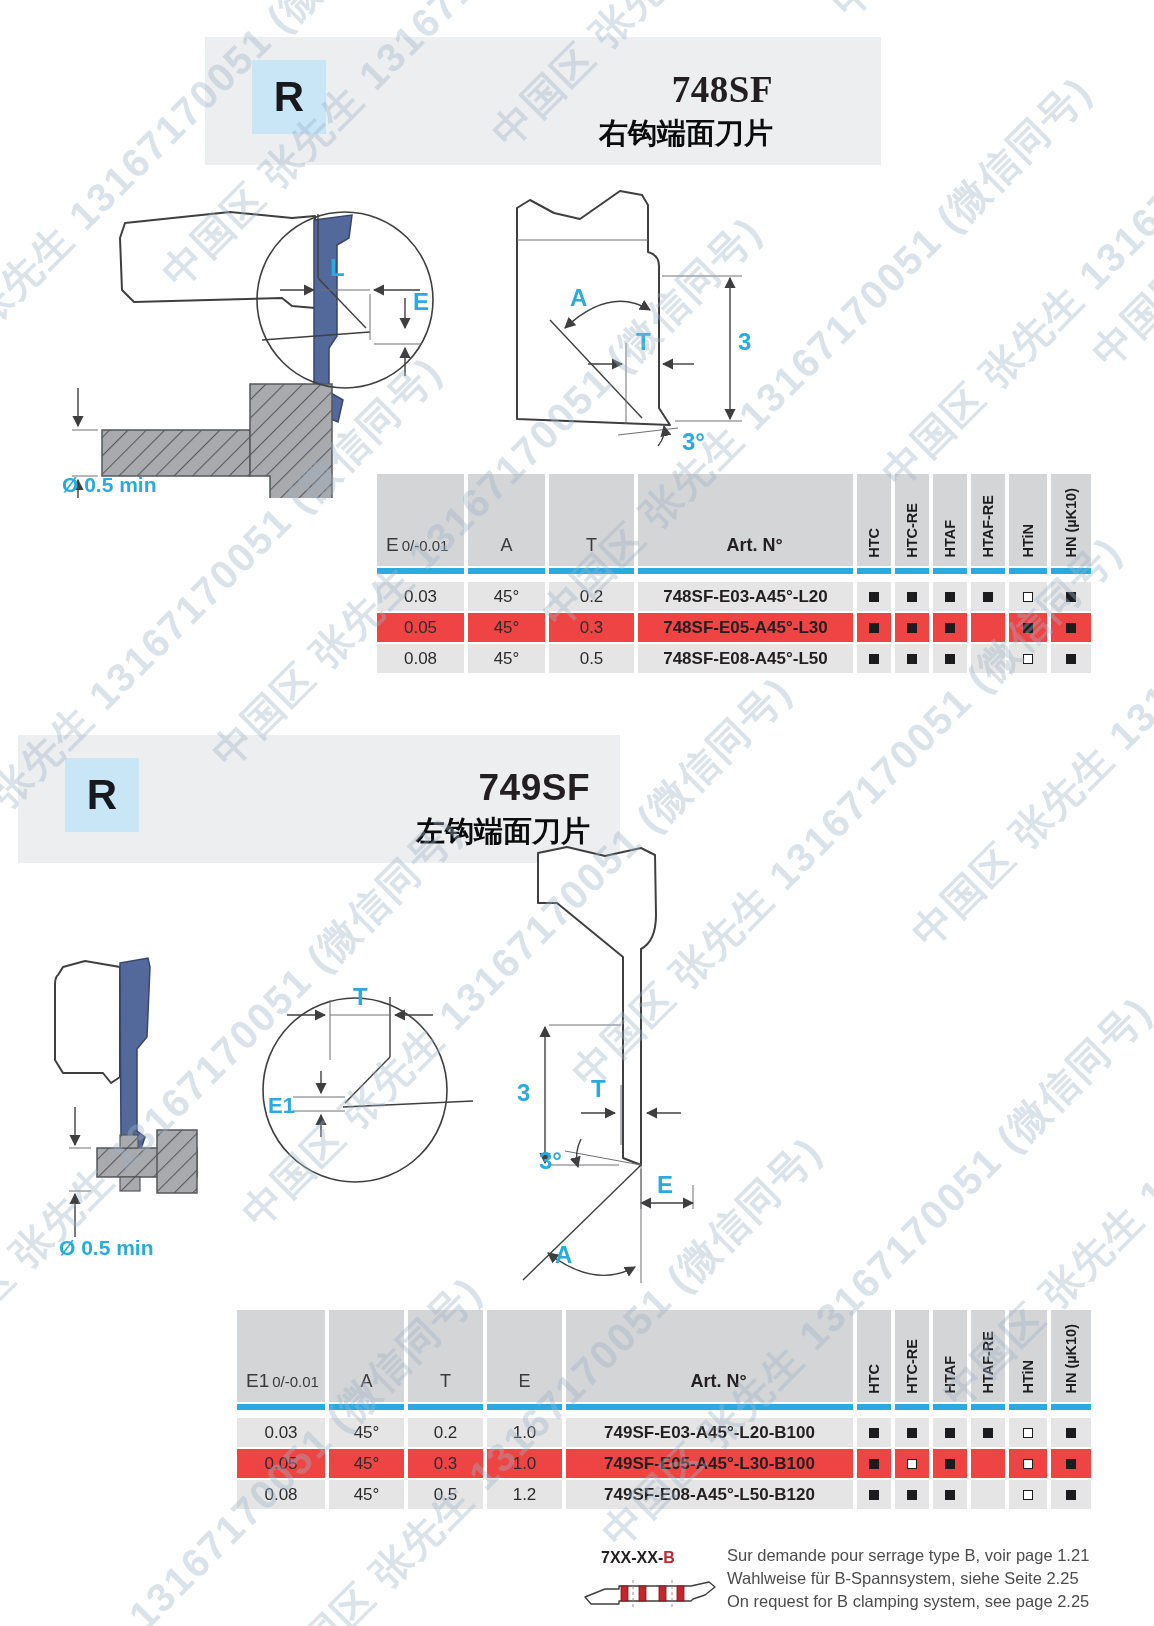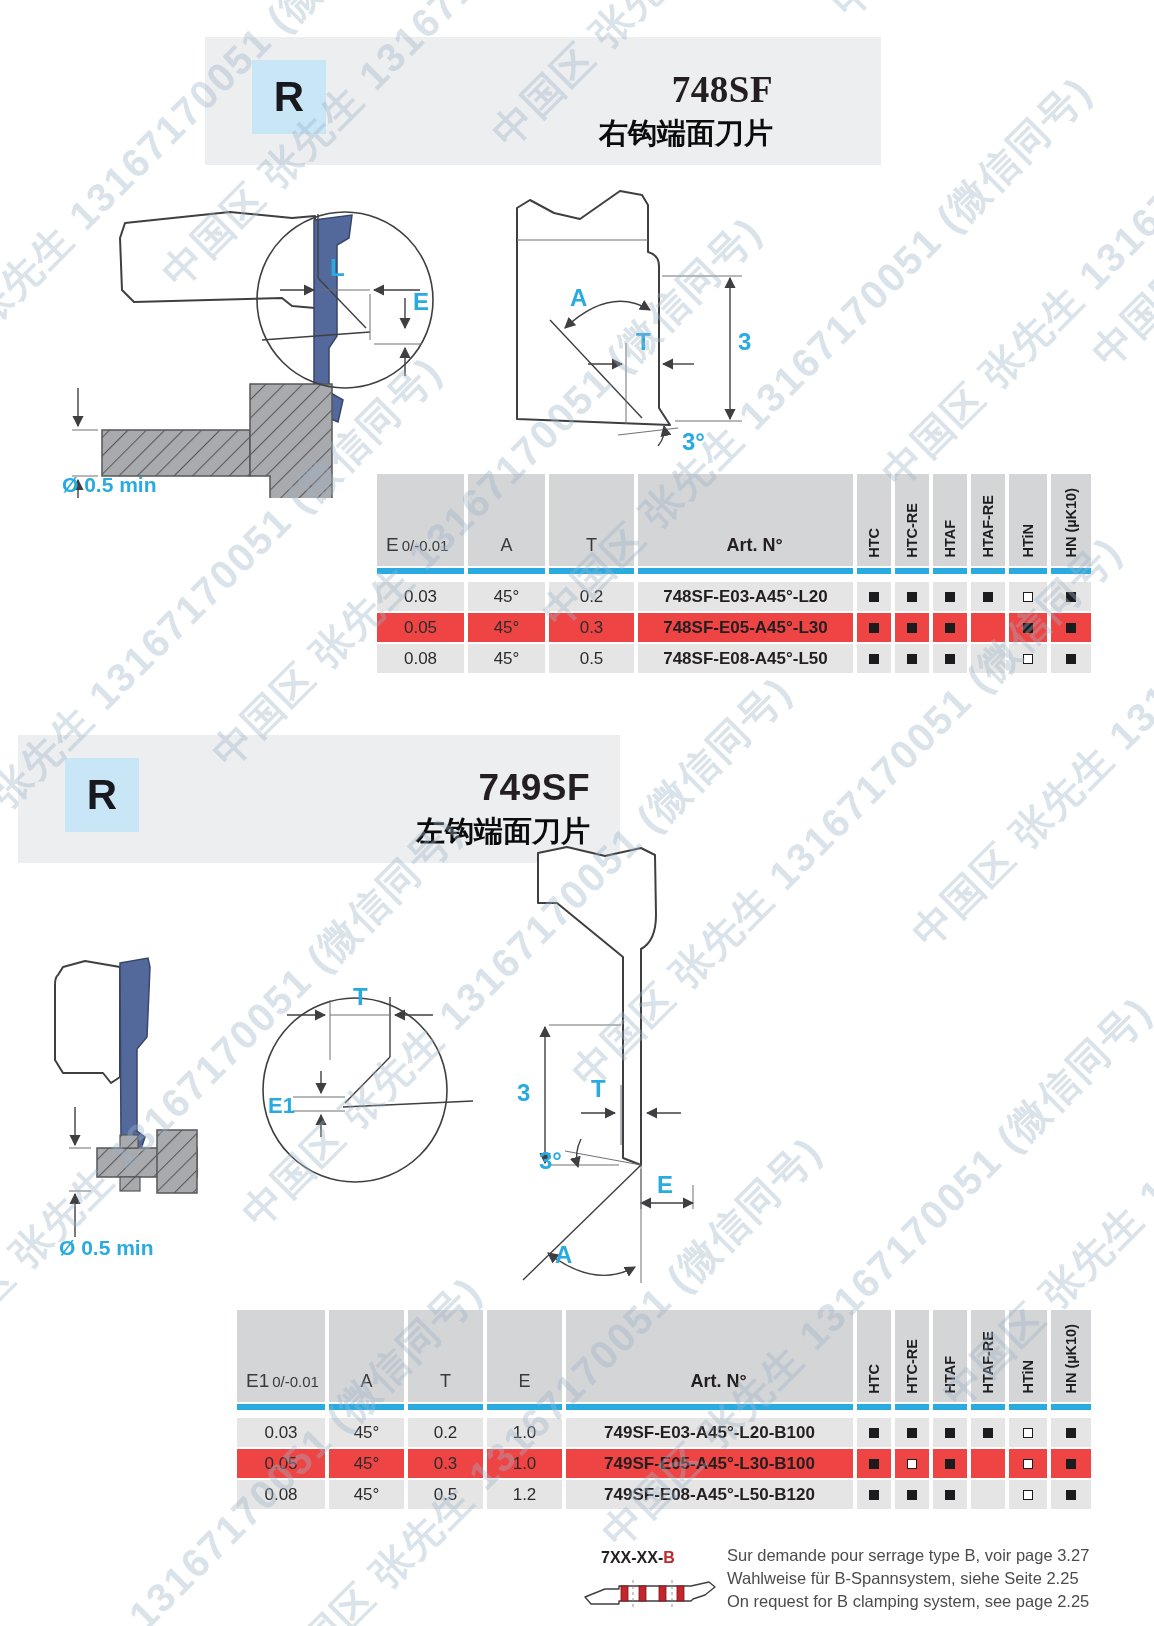--- a/index.html
+++ b/index.html
@@ -424,21 +424,21 @@
   <svg class="fnicon" width="134" height="28" viewBox="0 0 134 28">
     <path d="M2,17 L22,9 L36,9 L36,6 L108,6 L126,2 L132,7 L122,15 L110,19 L108,21 L36,21 L36,24 L8,24 Z" fill="#ffffff" stroke="#3f3f41" stroke-width="1.4" stroke-linejoin="round"></path>
     <rect x="38" y="6" width="7" height="15" fill="#c1272d" stroke="#7f1216" stroke-width="0.8"></rect>
     <rect x="56" y="6" width="7" height="15" fill="#c1272d" stroke="#7f1216" stroke-width="0.8"></rect>
     <rect x="76" y="6" width="7" height="15" fill="#c1272d" stroke="#7f1216" stroke-width="0.8"></rect>
     <rect x="94" y="6" width="7" height="15" fill="#c1272d" stroke="#7f1216" stroke-width="0.8"></rect>
     <line x1="50" y1="0" x2="50" y2="28" stroke="#8a8a8c" stroke-width="0.9" stroke-dasharray="3,3"></line>
     <line x1="89" y1="0" x2="89" y2="28" stroke="#8a8a8c" stroke-width="0.9" stroke-dasharray="3,3"></line>
   </svg>
   <div class="fntext">
-    <div>Sur demande pour serrage type B, voir page 3.27</div>
+    <div>Sur demande pour serrage type B, voir page 1.21</div>
     <div>Wahlweise für B-Spannsystem, siehe Seite 2.25</div>
     <div>On request for B clamping system, see page 2.25</div>
   </div>
 
   <div id="wm">
       <span class="wmt" style="left: -140px; top: 400px;">中国区 张先生 13167170051 (微信同号)</span>
       <span class="wmt" style="left: 150px; top: 260px;">中国区 张先生 13167170051 (微信同号)</span>
       <span class="wmt" style="left: 480px; top: 120px;">中国区 张先生 13167170051 (微信同号)</span>
       <span class="wmt" style="left: 820px; top: -10px;">中国区 张先生 13167170051 (微信同号)</span>
       <span class="wmt" style="left: -120px; top: 880px;">中国区 张先生 13167170051 (微信同号)</span>

